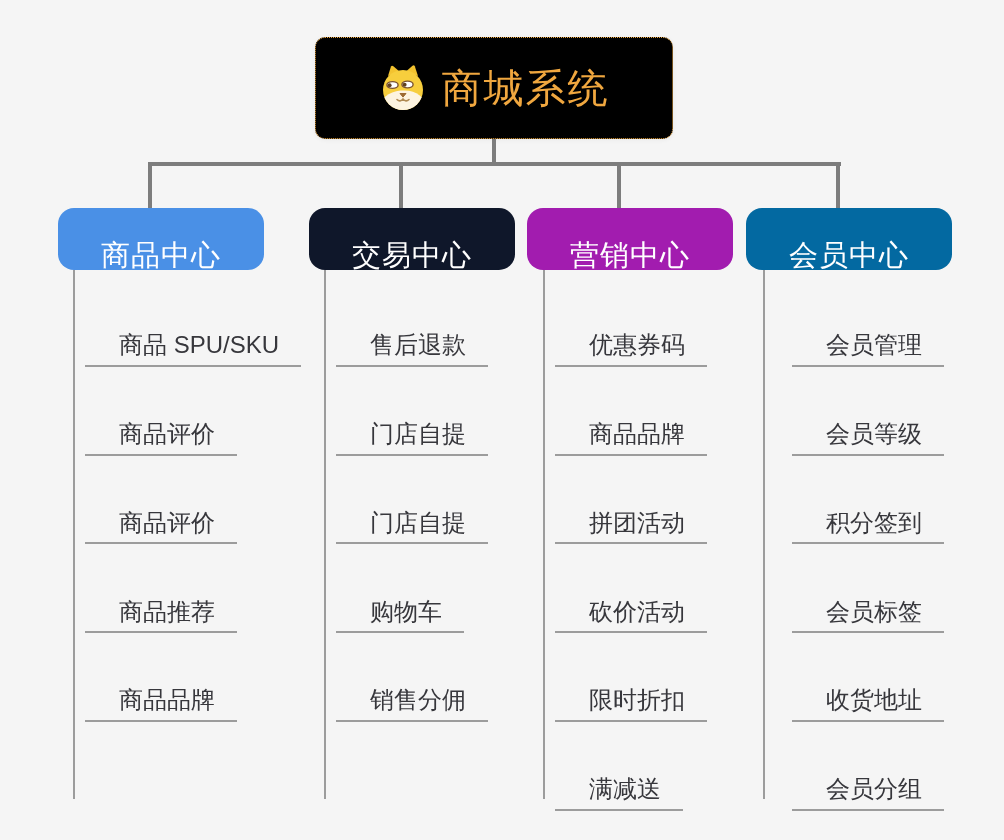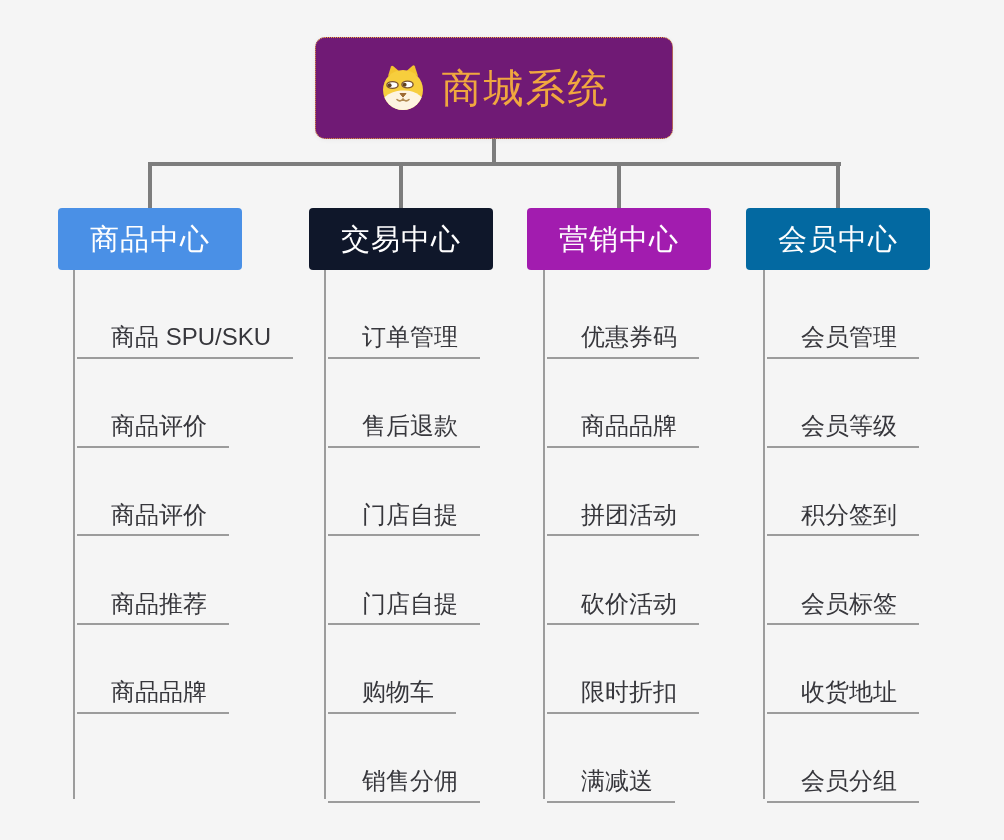--- a/index.html
+++ b/index.html
@@ -13,21 +13,21 @@
     height:840px;
     background:#f5f5f5;
     overflow:hidden;
   }
   
   .root-node{
     position:absolute;
     left:315px; top:37px;
     width:358px; height:102px;
     box-sizing:border-box;
-    background:#701a75;
+    background:#000000;
     border:1px dotted #efa83e;
     border-radius:10px;
     box-shadow:0 1px 5px rgba(0,0,0,0.05);
     display:flex;
     align-items:center;
     justify-content:center;
     gap:15px;
     cursor:default;
   }
   .root-title{
@@ -38,39 +38,39 @@
     white-space:nowrap;
   }
   .dog{display:inline-flex;width:48px;height:48px;}
   
   .conn{position:absolute;background:#7d7d7d;}
   .spine{position:absolute;width:2px;background:#9c9c9c;}
   
   .branch-node{
     position:absolute;
     top:208px;
-    width:184px; height:62px;
-    border-radius:4px;
+    width:206px; height:62px;
+    border-radius:16px;
     display:flex;
-    align-items:center;
+    align-items:flex-end;
     justify-content:center;
     cursor:pointer;
   }
   .branch-label{
     color:#ffffff;
     font-size:29px;
     letter-spacing:1px;
     line-height:1;
     white-space:nowrap;
   }
   
   ul.leaves{
     position:absolute;
     top:266px;
-    margin:4px; padding:0;
+    margin:12px; padding:0;
     list-style:none;
   }
   ul.leaves li{
     box-sizing:border-box;
     height:88.8px;
     width:fit-content;
     display:flex;
     align-items:flex-end;
     padding:0 22px 6px 34px;
     border-bottom:2px solid #9c9c9c;
@@ -132,21 +132,20 @@
       <li>商品推荐</li>
       <li>商品品牌</li>
     </ul>
 
   <div class="conn drop" style="left: 399px; top: 162px; width: 4px; height: 46px;"></div>
   <div class="branch-node" style="left: 309px; background: #0f172a;">
     <span class="branch-label">交易中心</span>
   </div>
   <div class="spine" style="left: 324px; top: 270px; height: 529px;"></div>
   <ul class="leaves" style="left: 324px;">
-      <li>订单管理</li>
       <li>售后退款</li>
       <li>门店自提</li>
       <li>门店自提</li>
       <li>购物车</li>
       <li>销售分佣</li>
     </ul>
 
   <div class="conn drop" style="left: 617px; top: 162px; width: 4px; height: 46px;"></div>
   <div class="branch-node" style="left: 527px; background: #a21caf;">
     <span class="branch-label">营销中心</span>
@@ -159,21 +158,21 @@
       <li>砍价活动</li>
       <li>限时折扣</li>
       <li>满减送</li>
     </ul>
 
   <div class="conn drop" style="left: 836px; top: 162px; width: 4px; height: 46px;"></div>
   <div class="branch-node" style="left: 746px; background: #0369a1;">
     <span class="branch-label">会员中心</span>
   </div>
   <div class="spine" style="left: 763px; top: 270px; height: 529px;"></div>
-  <ul class="leaves" style="left: 763px;">
+  <ul class="leaves" style="left: 780px;">
       <li>会员管理</li>
       <li>会员等级</li>
       <li>积分签到</li>
       <li>会员标签</li>
       <li>收货地址</li>
       <li>会员分组</li>
     </ul>
 </div>
 
 </body></html>

